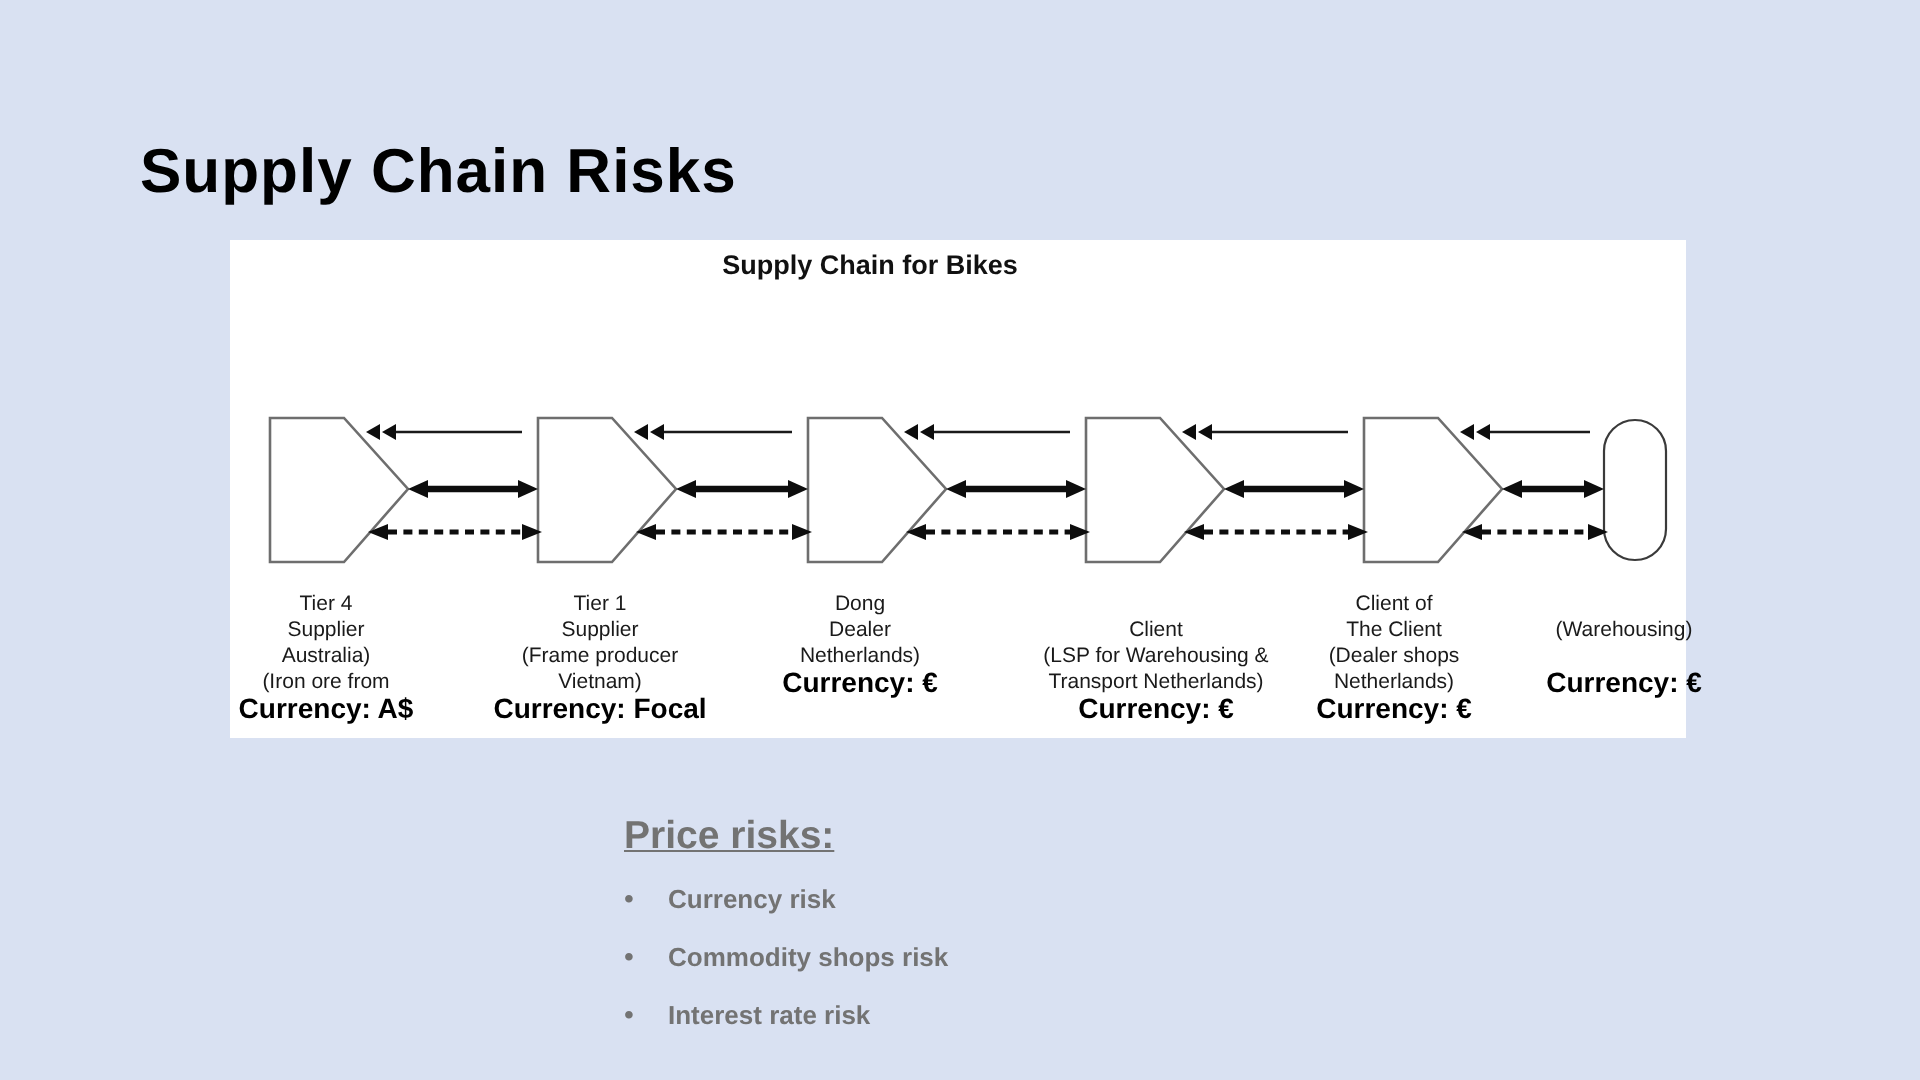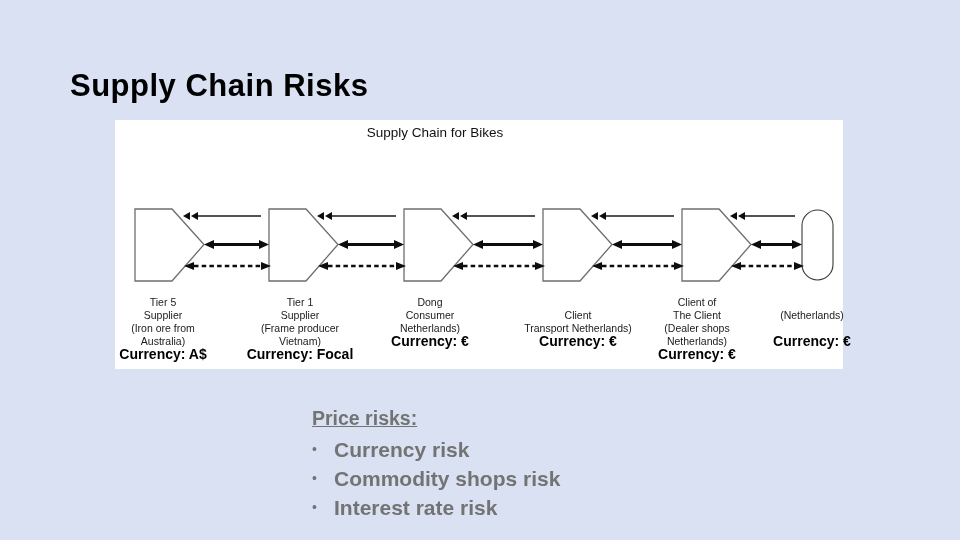--- a/index.html
+++ b/index.html
@@ -2,38 +2,38 @@
 <html><head>
 <meta charset="utf-8">
 <style>
   html,body{margin:0;padding:0;background:#d9e1f2;}
   .slide{position:relative;width:960px;height:540px;background:#d9e1f2;
          font-family:"Liberation Sans",sans-serif;overflow:hidden;}
   .slide-title{position:absolute;left:70px;top:68px;margin:0;font-size:31px;
                font-weight:bold;color:#000;letter-spacing:.5px;}
   .diagram{position:absolute;left:115px;top:120px;width:728px;height:249px;background:#ffffff;}
   .diagram-title{position:absolute;left:320px;top:5px;transform:translateX(-50%);
-                 font-size:13.5px;font-weight:normal;color:#111;white-space:nowrap;}
+                 font-size:13.5px;font-weight:bold;color:#111;white-space:nowrap;}
   svg.flow{position:absolute;left:0;top:0;display:block;}
   .shape{fill:#ffffff;stroke:#6e6e6e;stroke-width:1.3;}
   .capsule{fill:#ffffff;stroke:#3a3a3a;stroke-width:1.1;}
   .thin-line{stroke:#1a1a1a;stroke-width:1.3;}
   .thick-line{stroke:#0d0d0d;stroke-width:3.2;}
   .dash-line{stroke:#0d0d0d;stroke-width:2.6;stroke-dasharray:4.5 3.2;}
   .head{fill:#0d0d0d;stroke:none;}
   .lbl{position:absolute;top:176px;width:170px;transform:translateX(-50%);text-align:center;}
   .lbl-line{height:13px;line-height:13px;font-size:10.5px;color:#1a1a1a;white-space:nowrap;}
   .lbl-currency{font-weight:bold;font-size:14px;color:#000;}
   .risks{position:absolute;left:312px;top:407px;color:#737373;}
   .risks-heading{font-size:19.5px;font-weight:bold;text-decoration:underline;
                  margin:0 0 5px 0;white-space:nowrap;}
   .risks-list{list-style:none;margin:0;padding:0;}
   .risks-item{display:flex;align-items:center;height:29px;}
   .risk-bullet{width:22px;font-size:14px;line-height:29px;}
-  .risk-text{font-size:21px;font-weight:bold;white-space:nowrap;}
+  .risk-text{font-size:13px;font-weight:bold;white-space:nowrap;}
 </style>
 </head>
 <body>
 
 <div class="slide">
 
   <h1 class="slide-title">Supply Chain Risks</h1>
 
   <div class="diagram">
     <div class="diagram-title">Supply Chain for Bikes</div>
@@ -122,55 +122,56 @@
         <polygon class="head" points="687,124.5 677,120 677,129"></polygon>
       </g>
       <g>
         <line class="dash-line" x1="626" y1="146" x2="681" y2="146"></line>
         <polygon class="head" points="616,146 626,142 626,150"></polygon>
         <polygon class="head" points="689,146 679,142 679,150"></polygon>
       </g>
     </svg>
 
     <div class="lbl" style="left:48px">
-      <div class="lbl-line">Tier 5</div>
+      <div class="lbl-line">Tier 4</div>
       <div class="lbl-line">Supplier</div>
+      <div class="lbl-line">Australia)</div>
       <div class="lbl-line">(Iron ore from</div>
-      <div class="lbl-line">Australia)</div>
       <div class="lbl-line lbl-currency">Currency: A$</div>
     </div>
     <div class="lbl" style="left:185px">
       <div class="lbl-line">Tier 1</div>
       <div class="lbl-line">Supplier</div>
       <div class="lbl-line">(Frame producer</div>
       <div class="lbl-line">Vietnam)</div>
       <div class="lbl-line lbl-currency">Currency: Focal</div>
     </div>
     <div class="lbl" style="left:315px">
       <div class="lbl-line">Dong</div>
-      <div class="lbl-line">Consumer</div>
+      <div class="lbl-line">Dealer</div>
       <div class="lbl-line">Netherlands)</div>
       <div class="lbl-line lbl-currency">Currency: €</div>
     </div>
     <div class="lbl" style="left:463px">
       <div class="lbl-line"></div>
       <div class="lbl-line">Client</div>
+      <div class="lbl-line">(LSP for Warehousing &amp;</div>
       <div class="lbl-line">Transport Netherlands)</div>
       <div class="lbl-line lbl-currency">Currency: €</div>
     </div>
     <div class="lbl" style="left:582px">
       <div class="lbl-line">Client of</div>
       <div class="lbl-line">The Client</div>
       <div class="lbl-line">(Dealer shops</div>
       <div class="lbl-line">Netherlands)</div>
       <div class="lbl-line lbl-currency">Currency: €</div>
     </div>
     <div class="lbl" style="left:697px">
       <div class="lbl-line"></div>
-      <div class="lbl-line">(Netherlands)</div>
+      <div class="lbl-line">(Warehousing)</div>
       <div class="lbl-line"></div>
       <div class="lbl-line lbl-currency">Currency: €</div>
     </div>
   </div>
 
   <div class="risks">
     <div class="risks-heading">Price risks:</div>
     <ul class="risks-list">
       <li class="risks-item">
         <span class="risk-bullet">•</span>

